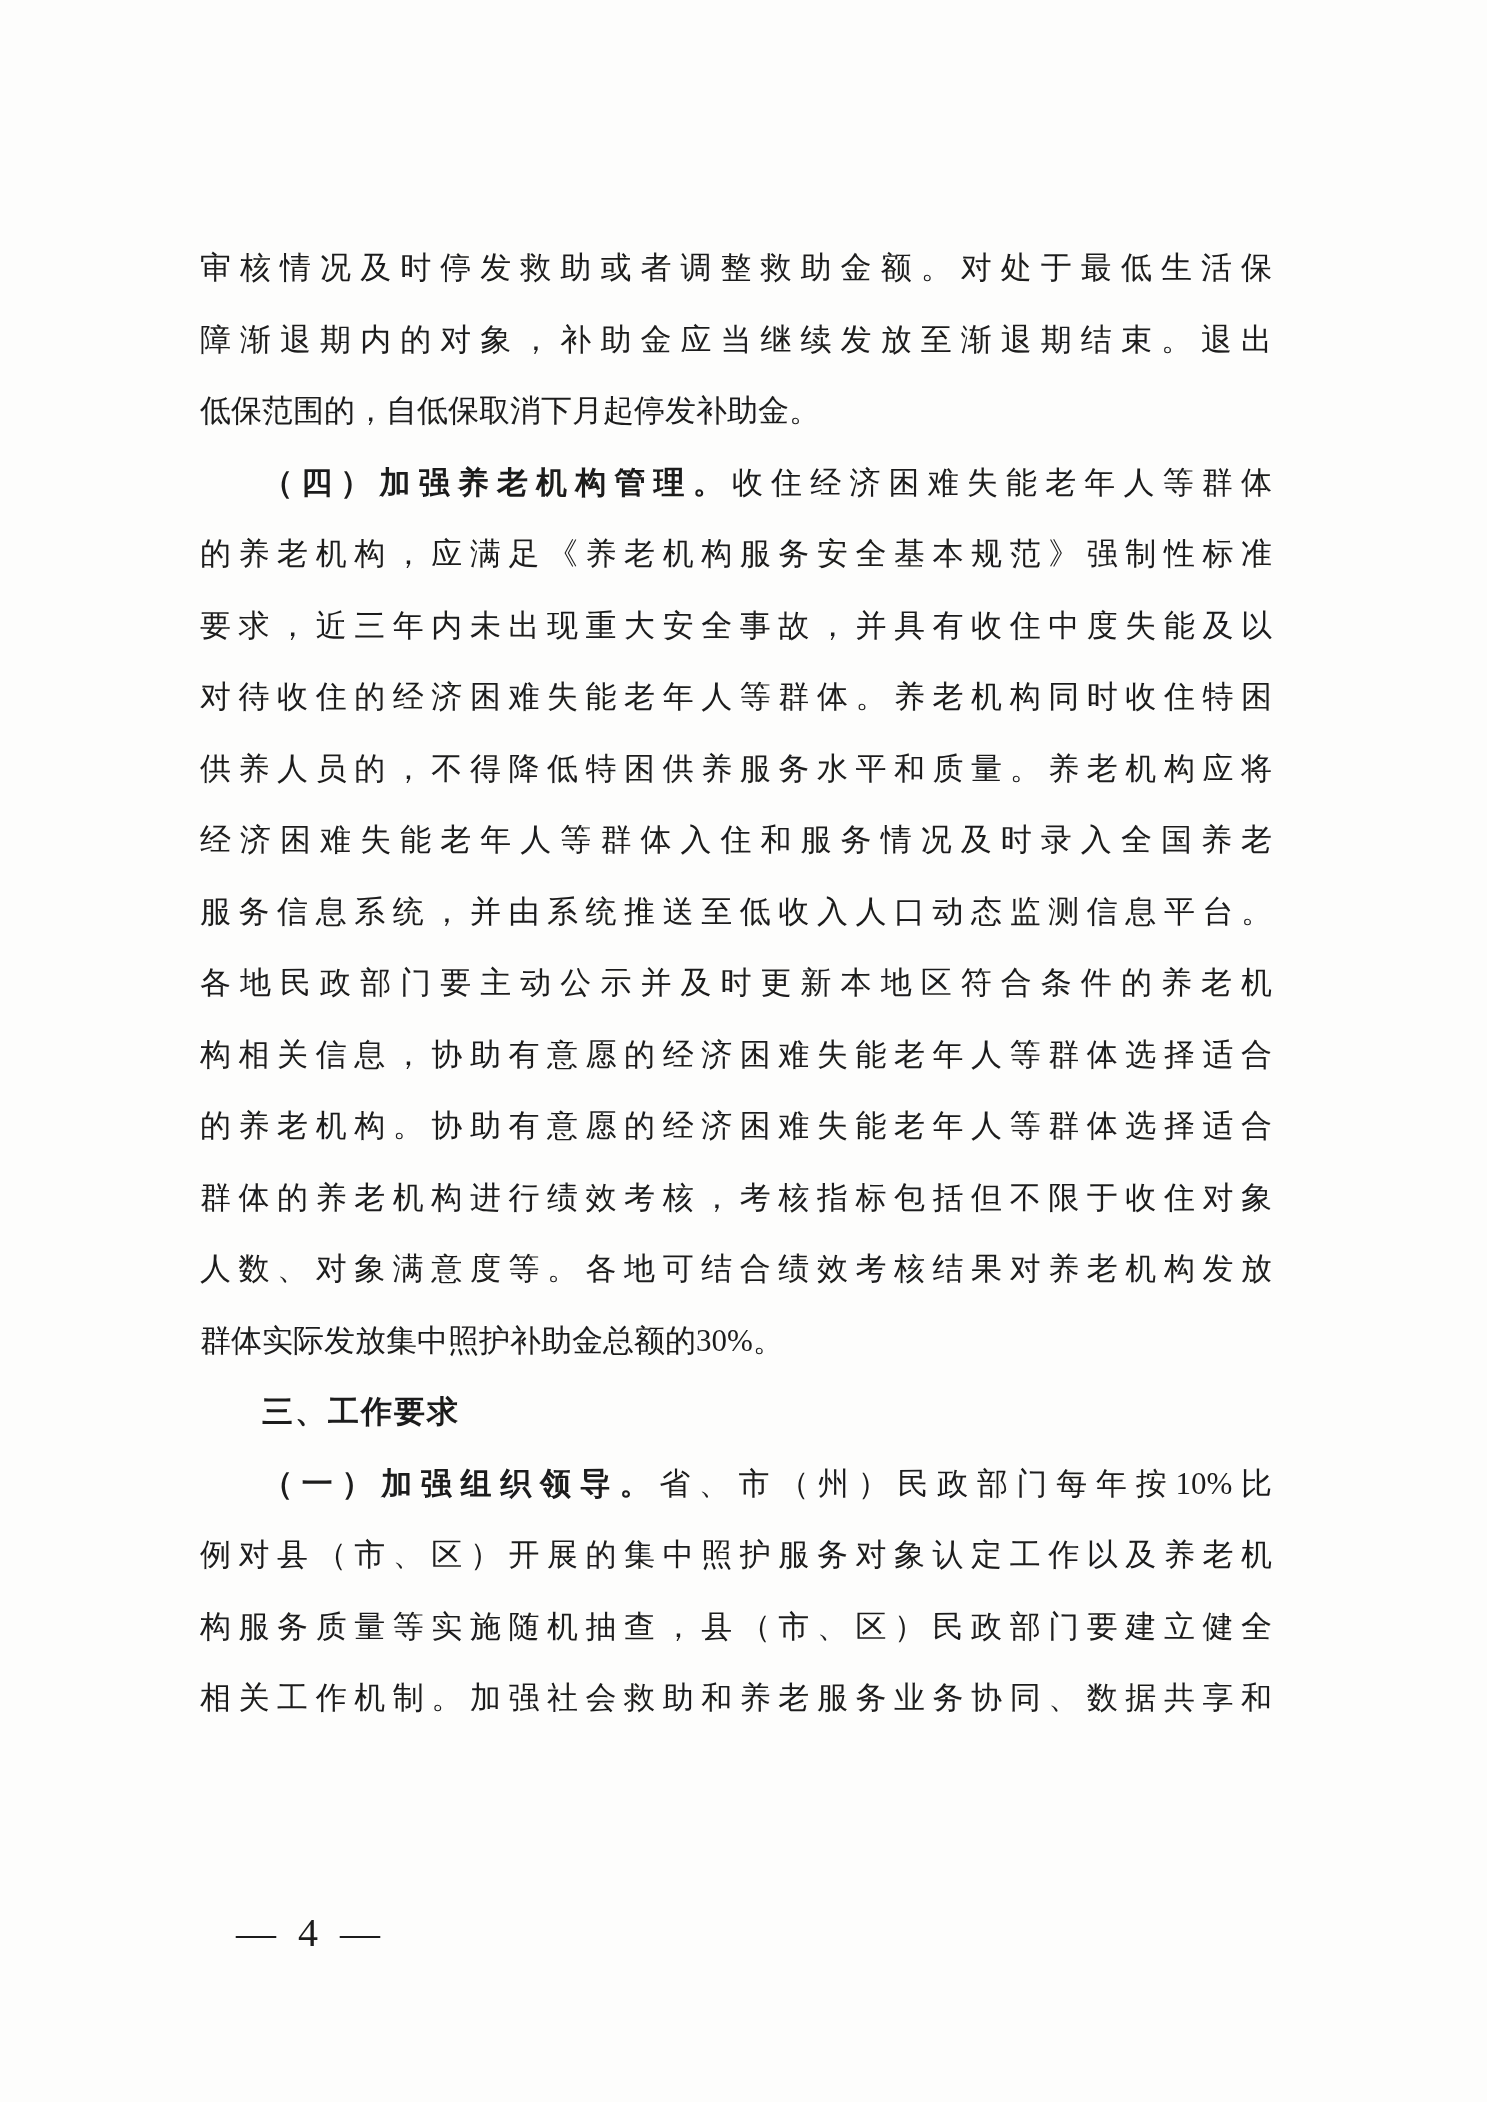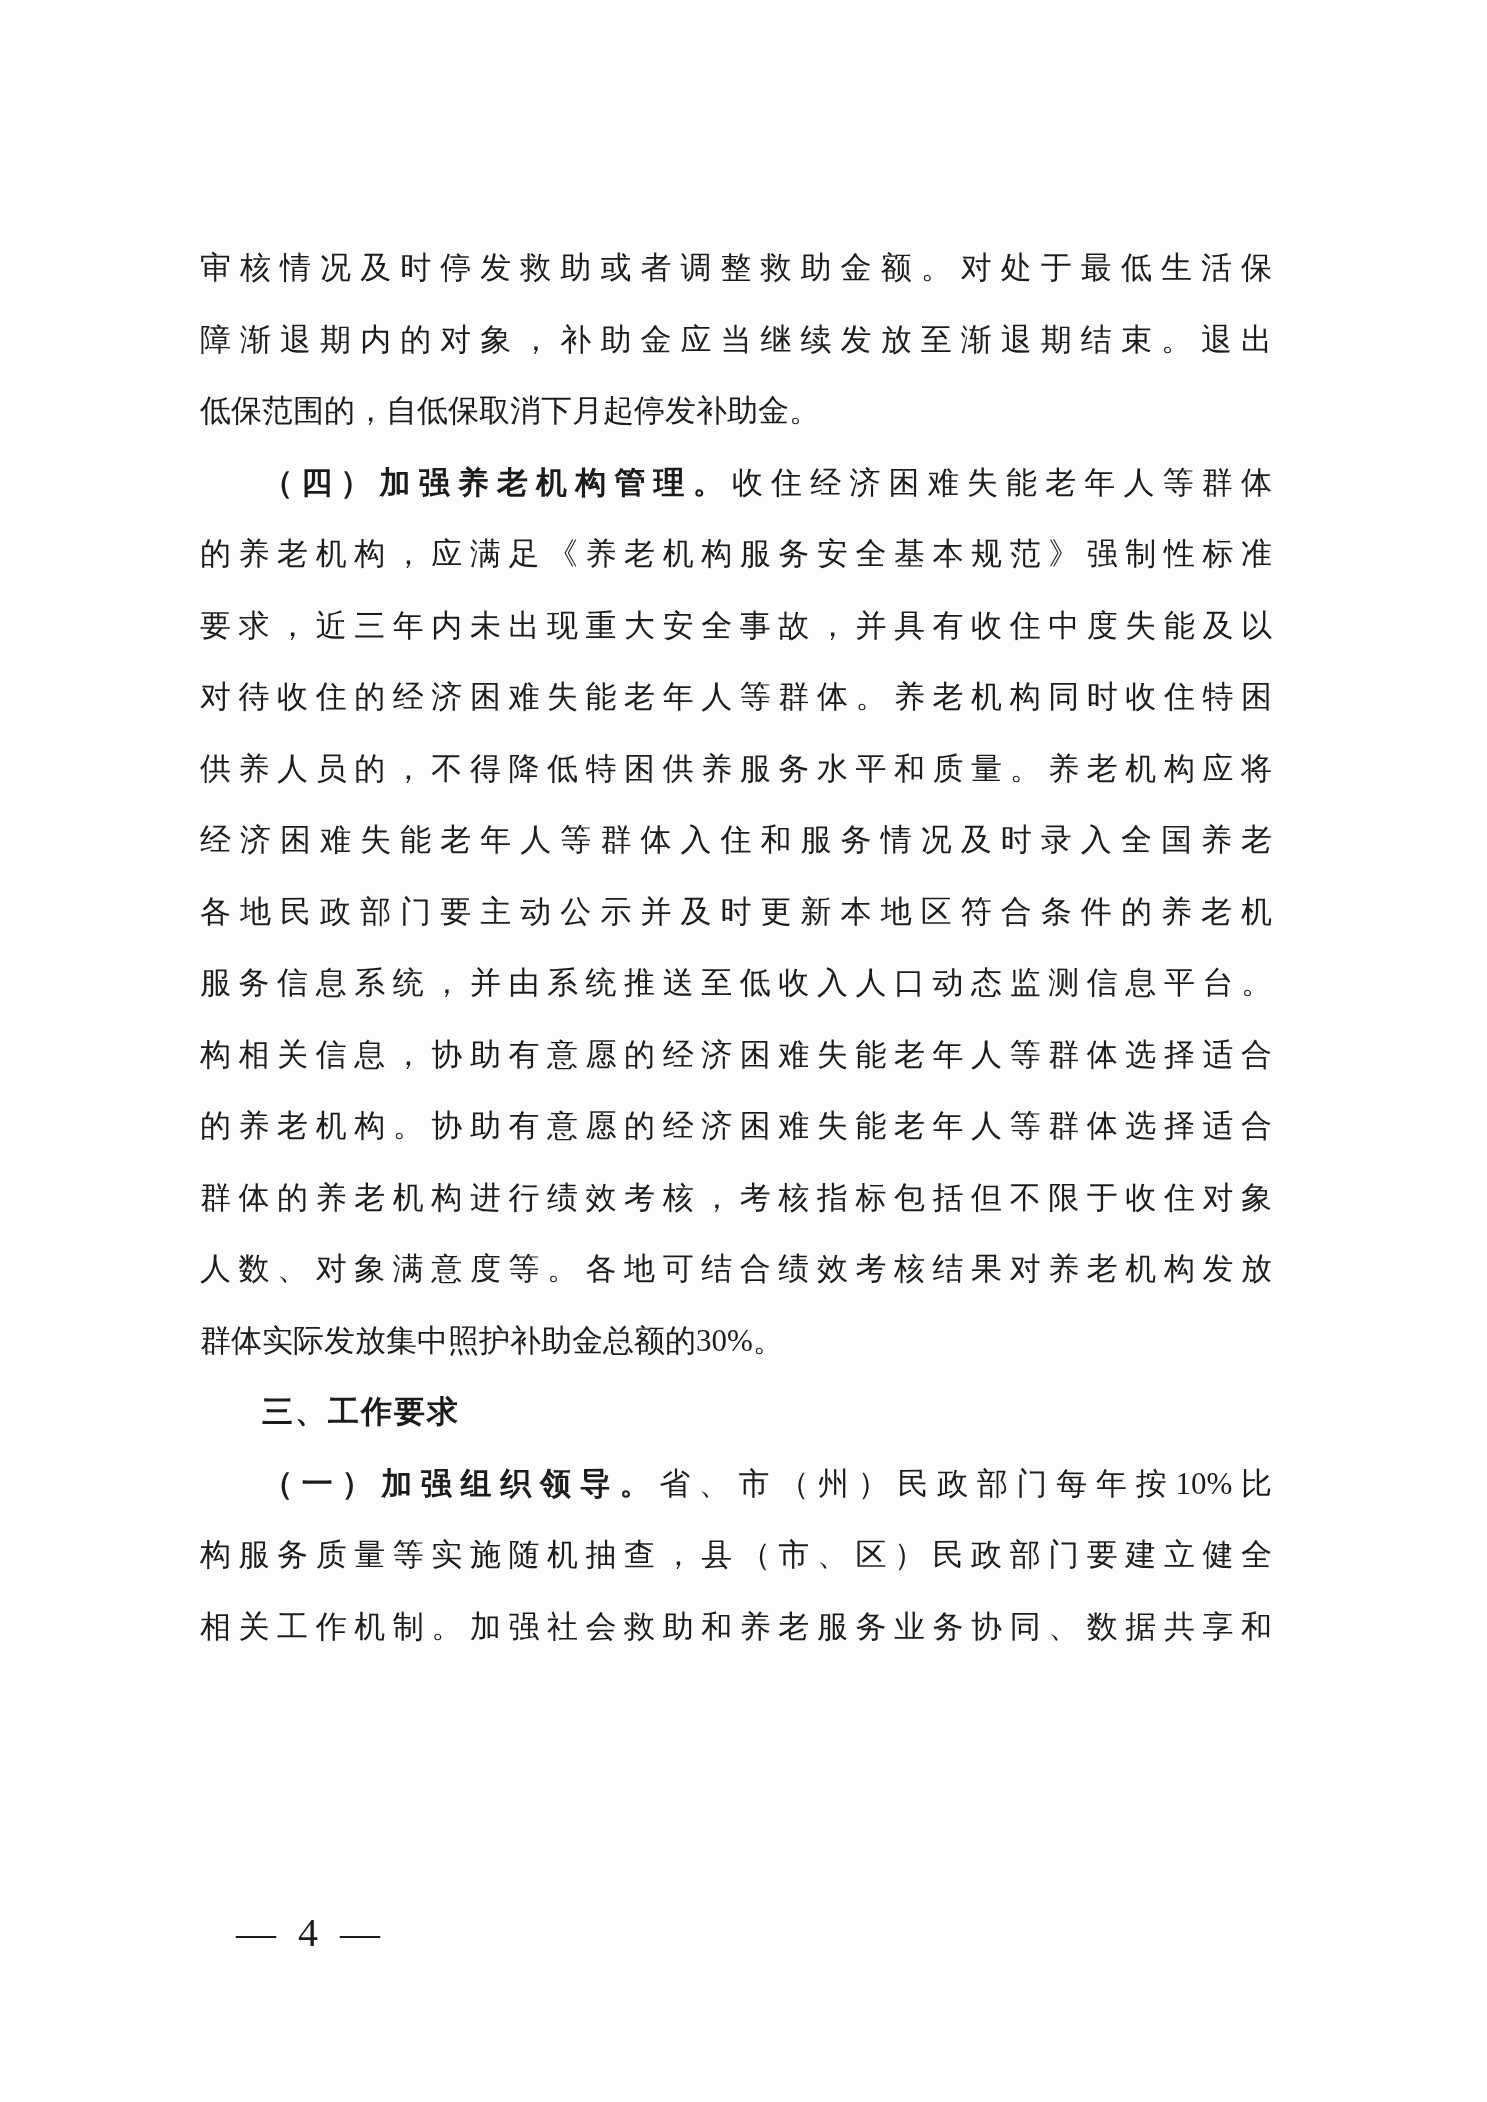--- a/index.html
+++ b/index.html
@@ -72,33 +72,34 @@
       <div class="ln last">低保范围的，自低保取消下月起停发补助金。</div>
     </div>
 
     <div>
       <div class="ln indent"><span class="lead">（四）加强养老机构管理。</span><span>收住经济困难失能老年人等群体</span></div>
       <div class="ln">的养老机构，应满足《养老机构服务安全基本规范》强制性标准</div>
       <div class="ln">要求，近三年内未出现重大安全事故，并具有收住中度失能及以</div>
       <div class="ln">对待收住的经济困难失能老年人等群体。养老机构同时收住特困</div>
       <div class="ln">供养人员的，不得降低特困供养服务水平和质量。养老机构应将</div>
       <div class="ln">经济困难失能老年人等群体入住和服务情况及时录入全国养老</div>
+      <div class="ln">服务信息系统，并由系统推送至低收入人口动态监测信息平台。</div>
       <div class="ln">各地民政部门要主动公示并及时更新本地区符合条件的养老机</div>
-      <div class="ln">服务信息系统，并由系统推送至低收入人口动态监测信息平台。</div>
       <div class="ln">构相关信息，协助有意愿的经济困难失能老年人等群体选择适合</div>
       <div class="ln">的养老机构。协助有意愿的经济困难失能老年人等群体选择适合</div>
       <div class="ln">群体的养老机构进行绩效考核，考核指标包括但不限于收住对象</div>
       <div class="ln">人数、对象满意度等。各地可结合绩效考核结果对养老机构发放</div>
       <div class="ln last">群体实际发放集中照护补助金总额的30%。</div>
     </div>
 
     <div class="ln heading indent">三、工作要求</div>
 
     <div>
       <div class="ln indent"><span class="lead">（一）加强组织领导。</span><span>省、市（州）民政部门每年按10%比</span></div>
+      <div class="ln">例对县（市、区）开展的集中照护服务对象认定工作以及养老机</div>
       <div class="ln">构服务质量等实施随机抽查，县（市、区）民政部门要建立健全</div>
       <div class="ln">相关工作机制。加强社会救助和养老服务业务协同、数据共享和</div>
     </div>
 
   </div>
 
   <div class="footer">— 4 —</div>
 </div>
 
 </body></html>

